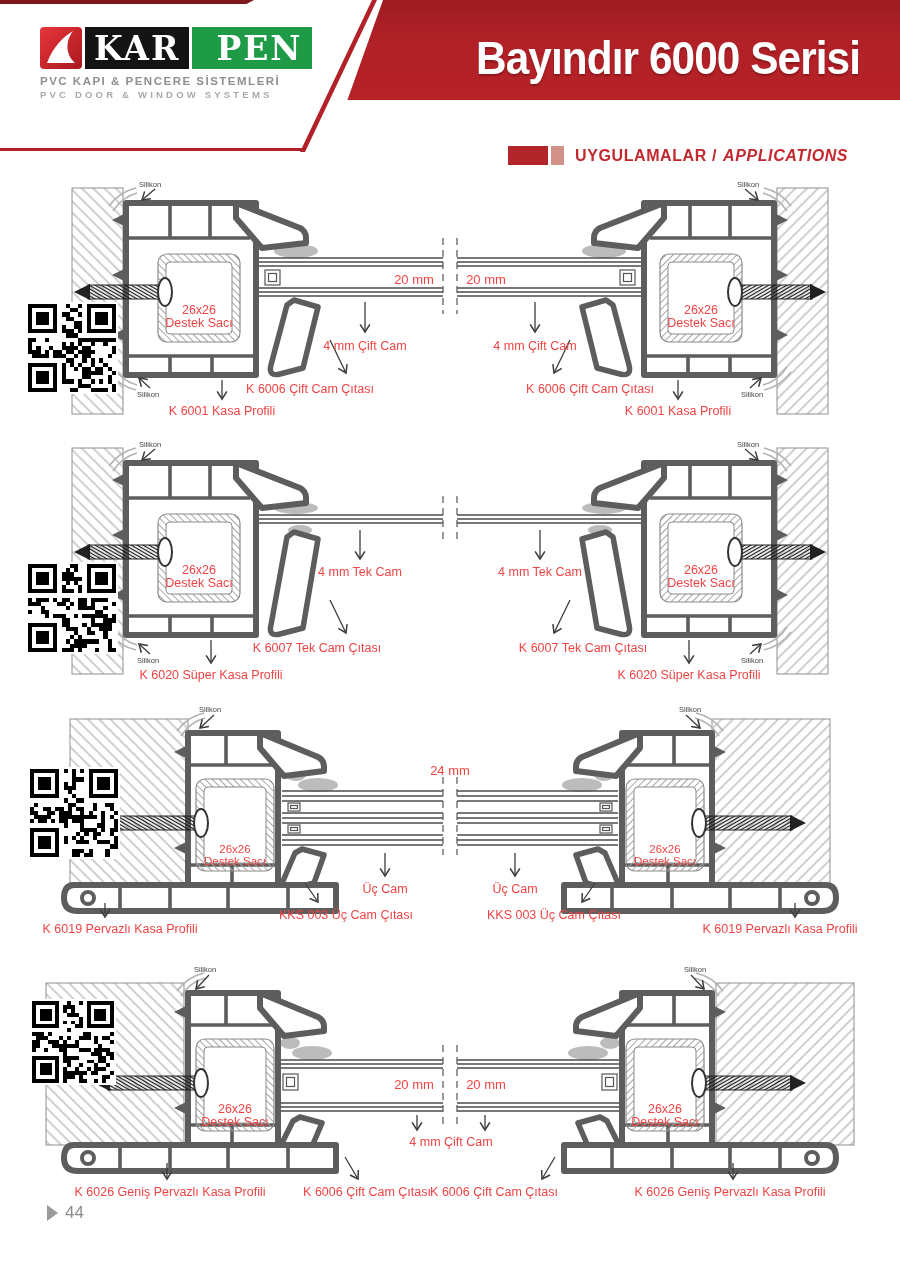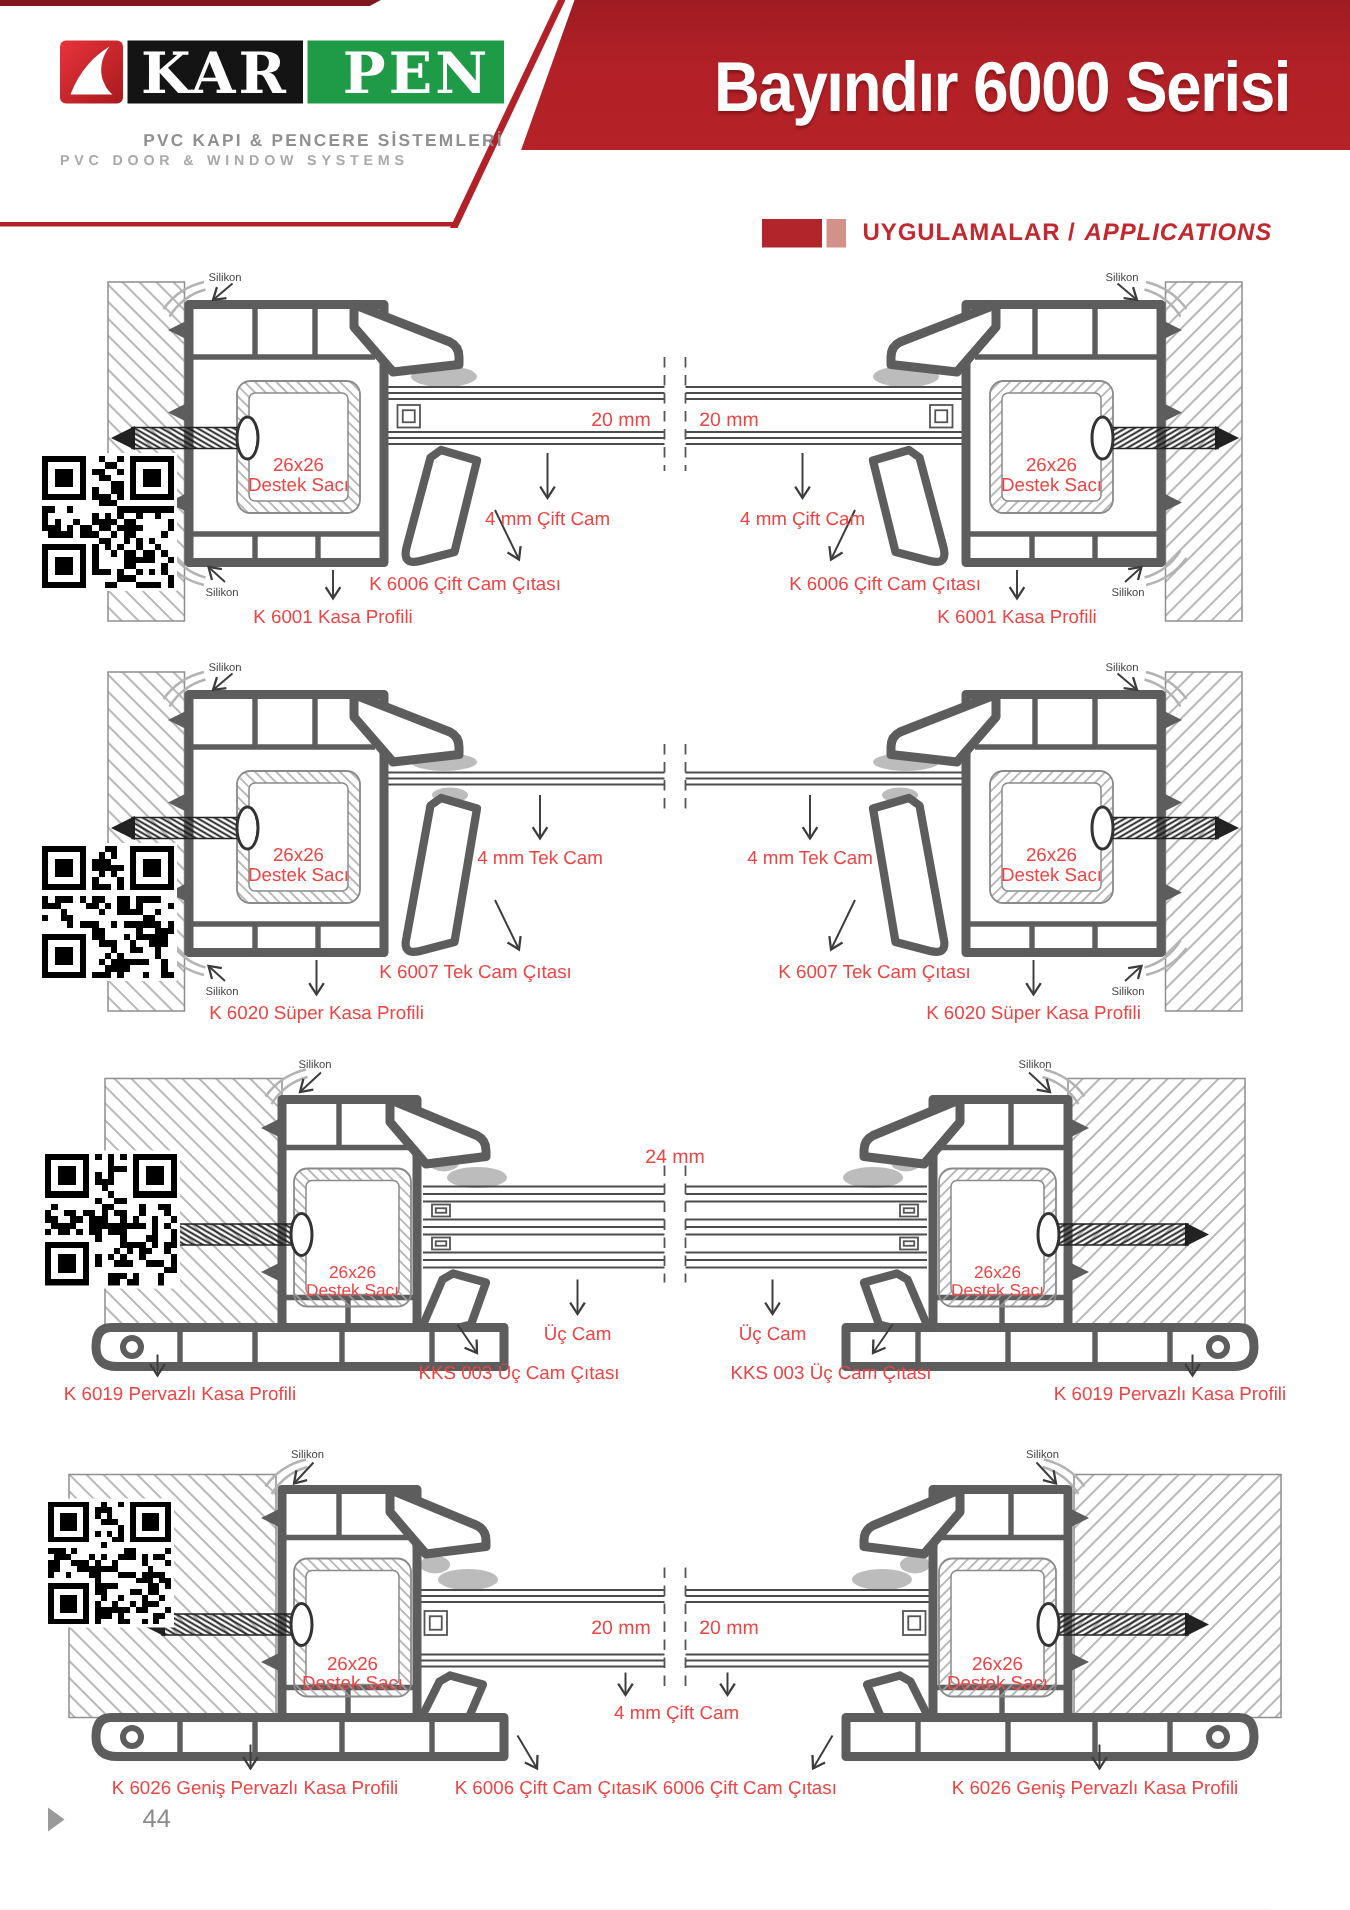--- a/index.html
+++ b/index.html
@@ -14,24 +14,24 @@
   .banner-title{position:absolute;left:125px;top:30px;width:420px;text-align:center;
     color:#fff;font-size:47px;font-weight:bold;letter-spacing:-1px;white-space:nowrap;
     transform:scaleX(.9);transform-origin:center;text-shadow:0 2px 2px rgba(60,0,0,.35);}
   .diag-stripe{position:absolute;left:296px;top:0;width:86px;height:152px;background:#b22127;
     clip-path:polygon(76px 0,81px 0,9px 152px,4px 152px);}
   .hline{position:absolute;left:0;top:148px;width:303px;height:2.5px;background:#b22127;}
   .logo{position:absolute;left:40px;top:27px;}
   .logo-row{display:flex;align-items:stretch;height:42px;}
   .logo-mark{width:42px;height:42px;background:linear-gradient(135deg,#e8343b,#a8191e);border-radius:4px;margin-right:3px;}
   .logo-kar,.logo-pen{display:flex;align-items:center;color:#fff;font-family:"DejaVu Serif","Liberation Serif",serif;
-    font-weight:bold;font-size:38px;padding:0 9px;letter-spacing:2px;}
+    font-weight:bold;font-size:33px;padding:0 9px;letter-spacing:2px;}
   .logo-kar{background:#141414;margin-right:3px;}
   .logo-pen{background:#1f9b47;padding-left:24px;}
-  .tag-tr{margin-top:19px;color:#8f8f8f;font-weight:bold;font-size:11.5px;letter-spacing:1.5px;white-space:nowrap;text-align:right;}
+  .tag-tr{margin-top:6px;color:#8f8f8f;font-weight:bold;font-size:11.5px;letter-spacing:1.5px;white-space:nowrap;}
   .tag-en{margin-top:2px;color:#a9a9a9;font-weight:bold;font-size:9.5px;letter-spacing:3.2px;white-space:nowrap;}
   .section-head{position:absolute;left:508px;top:146px;display:flex;align-items:center;}
   .sq1{width:40px;height:19px;background:#b2262b;}
   .sq2{width:13px;height:19px;background:#d29289;margin-left:3px;}
   .sec-tr{margin-left:11px;color:#c2282e;font-weight:bold;font-size:16px;letter-spacing:.6px;white-space:nowrap;}
   .sec-en{margin-left:6px;color:#c2282e;font-weight:bold;font-style:italic;font-size:16px;letter-spacing:.6px;white-space:nowrap;}
 
   
   .diagram{position:absolute;left:0;width:900px;padding-left:28px;}
   .dwg{position:absolute;left:0;top:0;}
@@ -53,21 +53,21 @@
   .steelring{stroke:#8a8a8a;stroke-width:1.2px;}
   .steelin{fill:#fff;stroke:#8a8a8a;stroke-width:1px;}
   .tabs{fill:#5d5d5d;}
   .screwtip{fill:#222;}
   .screwshaft{stroke:#222;stroke-width:1px;}
   .screwhead{fill:#fff;stroke:#333;stroke-width:2px;}
   .breaks path{fill:none;stroke:#555;stroke-width:1.2px;stroke-dasharray:7 5;}
   .arrows path{fill:none;stroke:#3c3c3c;stroke-width:1.3px;marker-end:url(#arrV);}
 
   
-  .footer{position:absolute;left:32px;top:1203px;display:flex;align-items:center;gap:45px;}
+  .footer{position:absolute;left:47px;top:1203px;display:flex;align-items:center;}
   .page-tri{width:0;height:0;border-left:11px solid #9a9a9a;border-top:8px solid transparent;border-bottom:8px solid transparent;}
   .page-num{margin-left:7px;font-size:17px;color:#8c8c8c;}
 </style>
 </head>
 <body>
 
 <div id="page">
 
   <svg width="0" height="0" style="position:absolute" aria-hidden="true">
     <defs>

